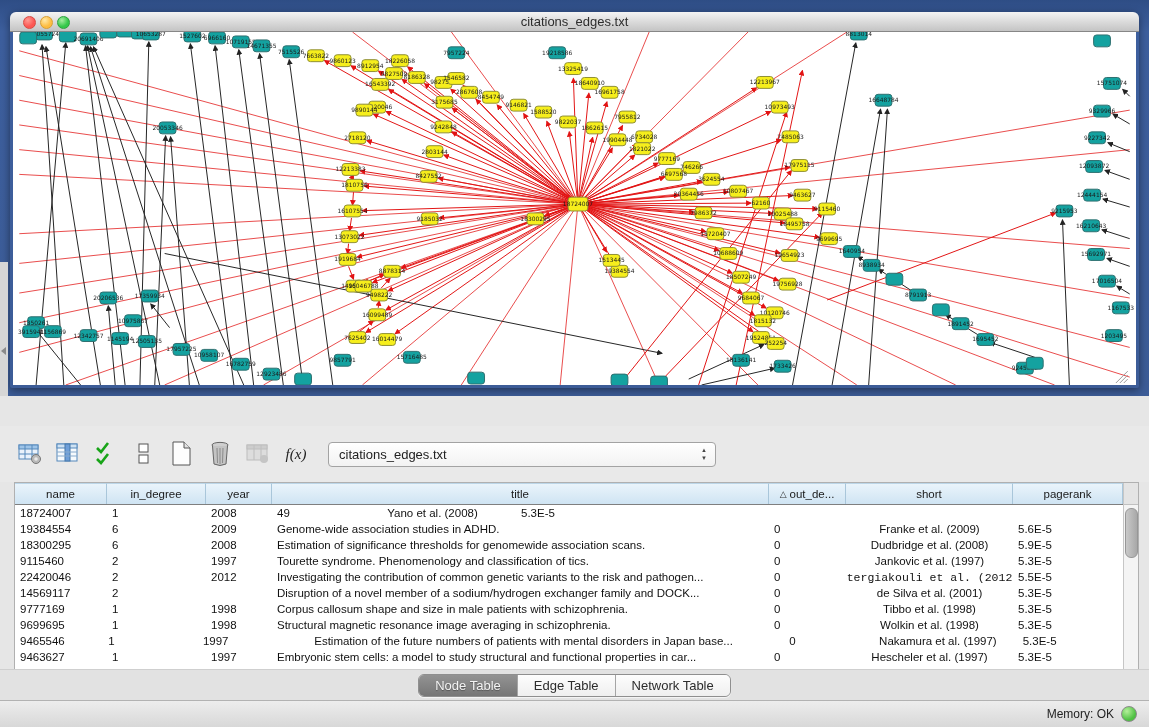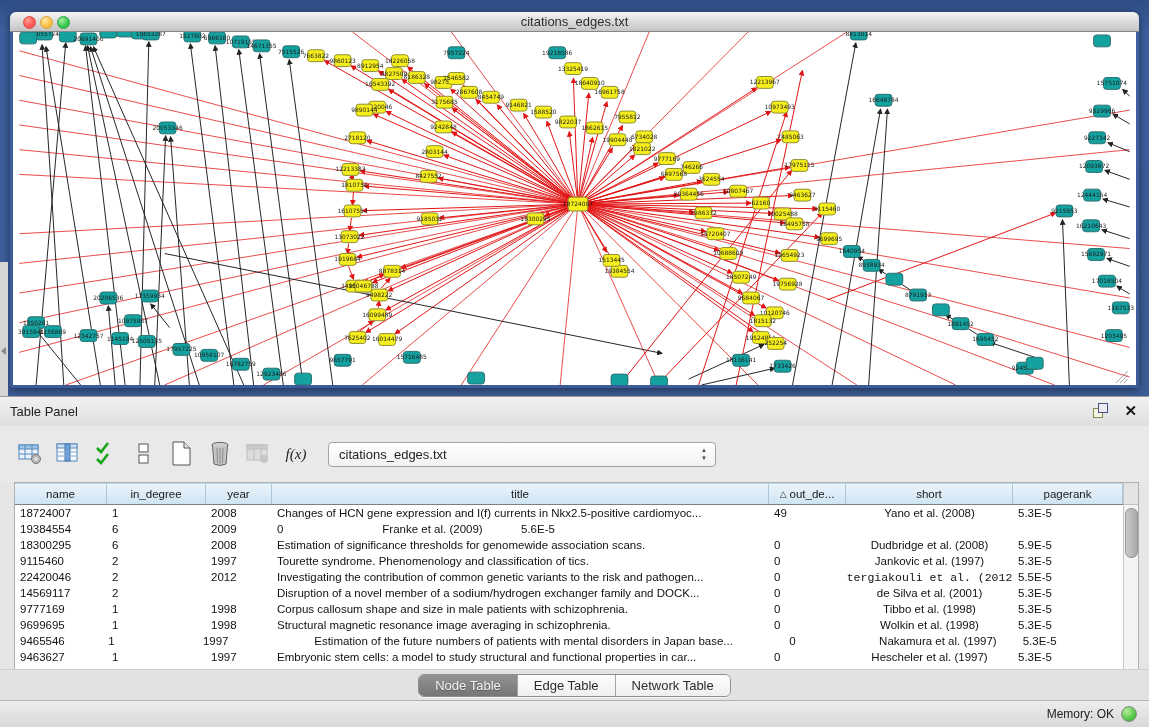--- a/index.html
+++ b/index.html
@@ -533,30 +533,20 @@
           </g>
         </svg>
       </div>
     </div>
     <div id="left-strip">
         <div class="grip"></div>
       </div>
   </div>
 
   <div id="bottom-panel">
-    <div id="panel-header">
-      <div id="panel-title">Table Panel</div>
-      <div id="panel-icons">
-        <div id="float-ic">
-            <div class="sq1"></div>
-            <div class="sq2"></div>
-          </div>
-        <div id="close-x">✕</div>
-      </div>
-    </div>
 
     <div id="toolbar">
       <div id="tool-row">
         <div class="ticon">
           <svg width="24" height="22">
               <rect x="1" y="2" width="19" height="14" fill="#eaf2fb" stroke="#5588bb"></rect>
               <rect x="1" y="2" width="19" height="4" fill="#9ec4e8" stroke="#5588bb"></rect>
               <line x1="7" y1="2" x2="7" y2="16" stroke="#5588bb"></line>
               <line x1="14" y1="2" x2="14" y2="16" stroke="#5588bb"></line>
               <line x1="1" y1="11" x2="20" y2="11" stroke="#5588bb"></line>
@@ -642,29 +632,29 @@
               <span>short</span>
             </div>
             <div class="hcell" style="width: 110px;">
               <span>pagerank</span>
             </div>
           </div>
           <div class="trow">
             <div class="tcell" style="width: 92px;">18724007</div>
             <div class="tcell" style="width: 99px;">1</div>
             <div class="tcell" style="width: 66px;">2008</div>
-            <div class="tcell" style="width: 497px;">Changes of HCN gene expression and I(f) currents in Nkx2.5-positive cardiomyoc...</div>
             <div class="tcell" style="width: 77px;">49</div>
             <div class="tcell center" style="width: 167px;">Yano et al. (2008)</div>
             <div class="tcell" style="width: 110px;">5.3E-5</div>
           </div>
           <div class="trow">
             <div class="tcell" style="width: 92px;">19384554</div>
             <div class="tcell" style="width: 99px;">6</div>
             <div class="tcell" style="width: 66px;">2009</div>
+            <div class="tcell" style="width: 497px;">Genome-wide association studies in ADHD.</div>
             <div class="tcell" style="width: 77px;">0</div>
             <div class="tcell center" style="width: 167px;">Franke et al. (2009)</div>
             <div class="tcell" style="width: 110px;">5.6E-5</div>
           </div>
           <div class="trow">
             <div class="tcell" style="width: 92px;">18300295</div>
             <div class="tcell" style="width: 99px;">6</div>
             <div class="tcell" style="width: 66px;">2008</div>
             <div class="tcell" style="width: 497px;">Estimation of significance thresholds for genomewide association scans.</div>
             <div class="tcell" style="width: 77px;">0</div>

